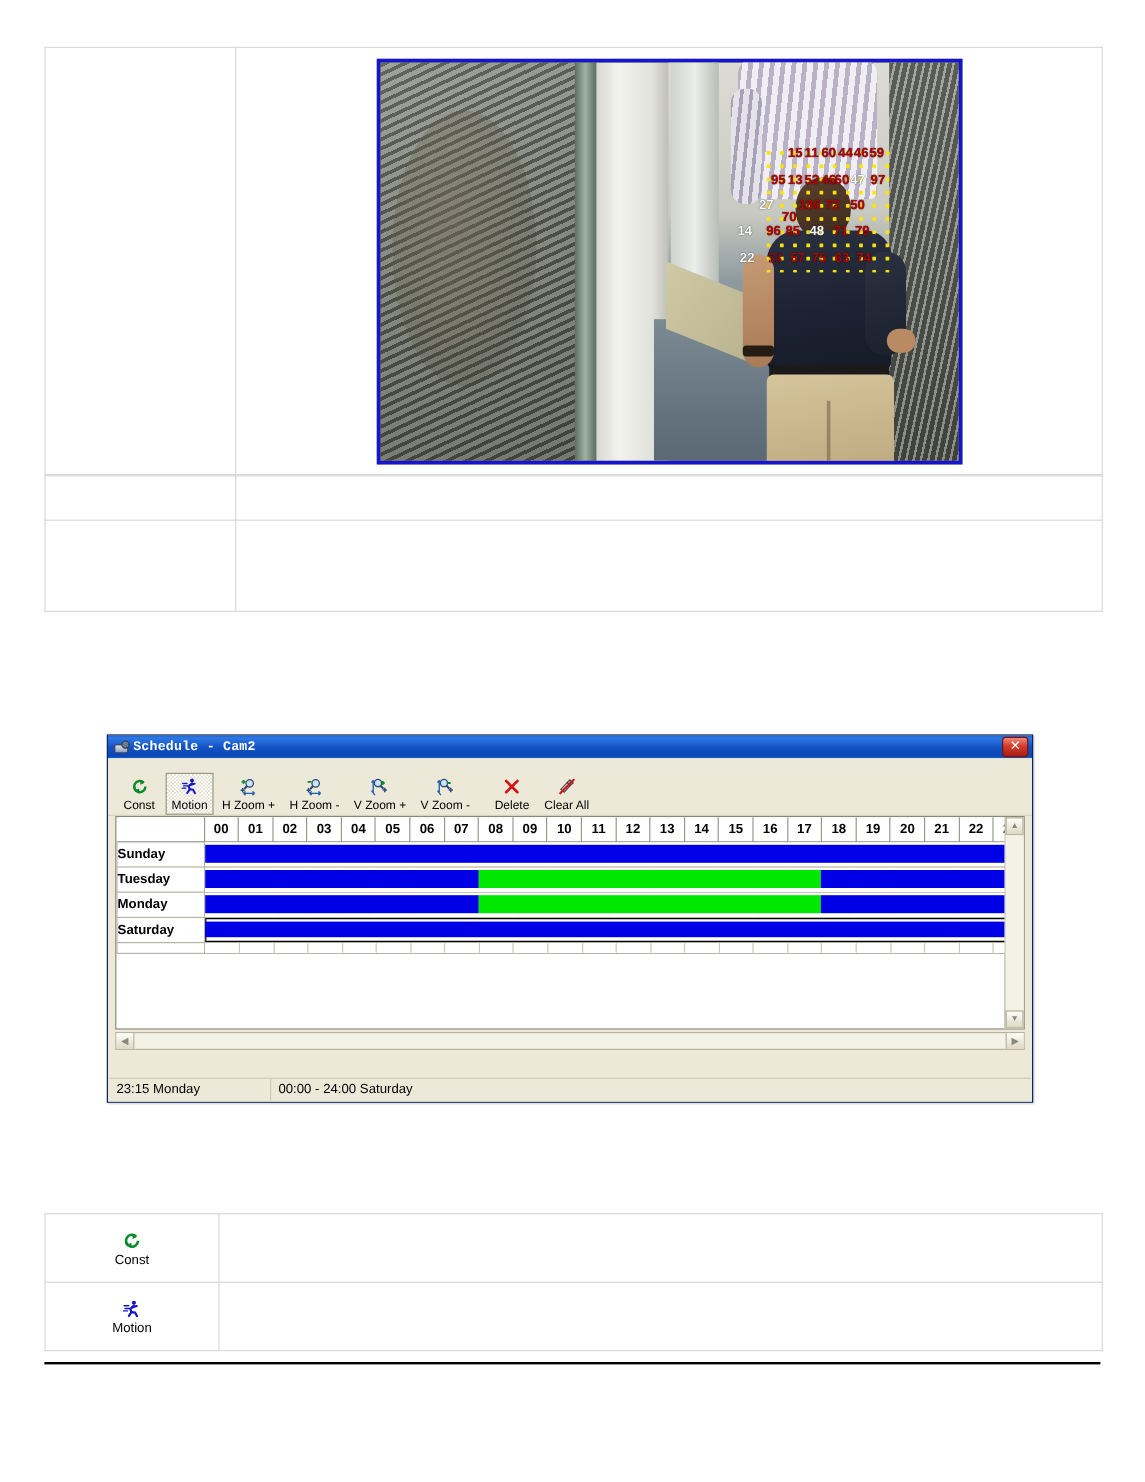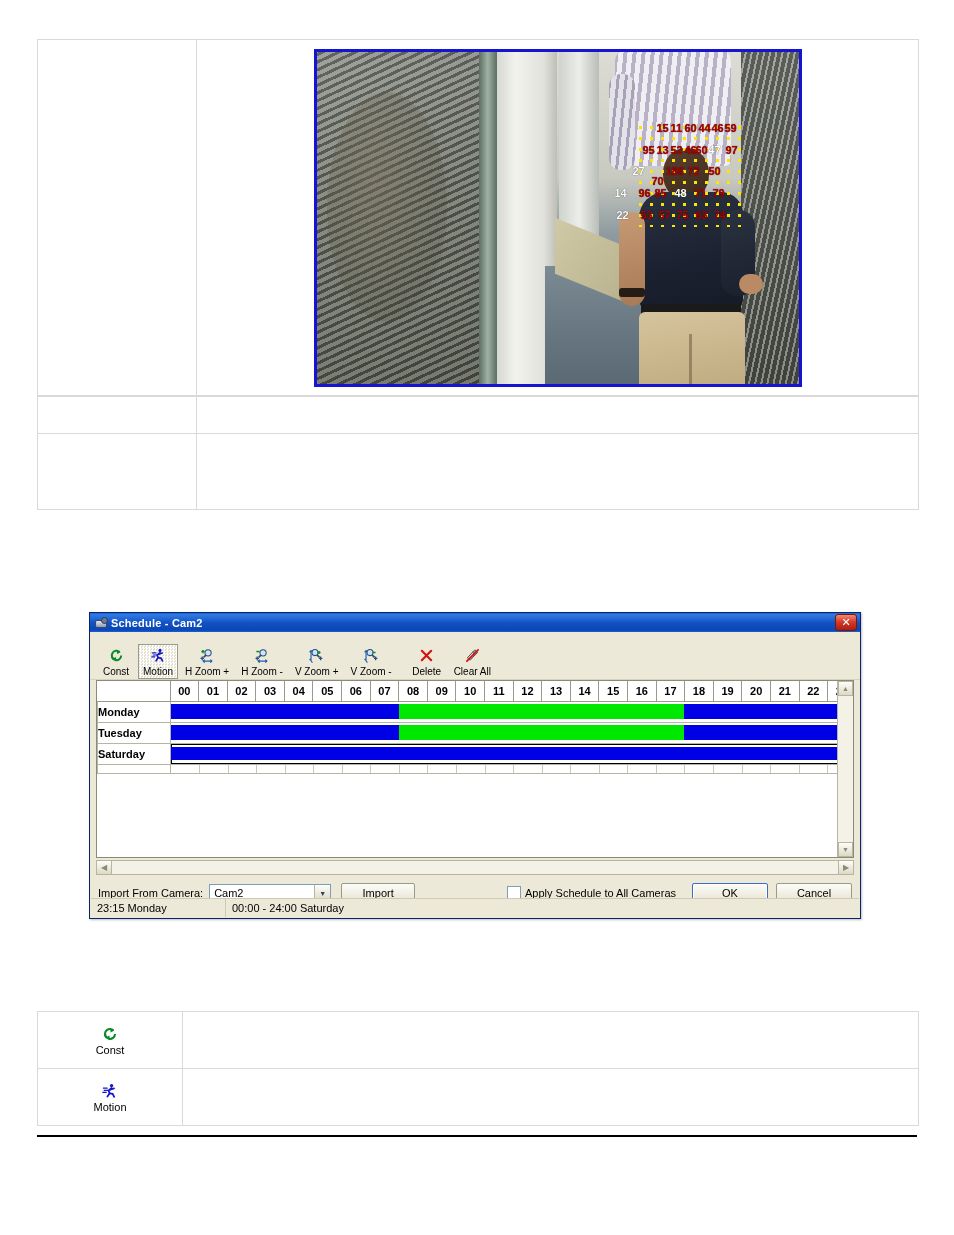--- a/index.html
+++ b/index.html
@@ -167,21 +167,21 @@
     width:13px;height:13px;margin-right:4px;flex:0 0 auto;position:relative;
   }
   .tb-icon:before{
     content:"";position:absolute;left:1px;top:4px;width:10px;height:6px;border-radius:2px;
     background:linear-gradient(180deg,#dfe6f2,#8d9cb5);border:1px solid #3a4a66;
   }
   .tb-icon:after{
     content:"";position:absolute;left:7px;top:1px;width:5px;height:5px;border-radius:50%;
     background:#6b7b94;border:1px solid #2e3a50;
   }
-  .tb-title{flex:1 1 auto;white-space:nowrap;letter-spacing:.2px;}
+  .tb-title{flex:1 1 auto;white-space:nowrap;letter-spacing:.2px;font-family:Liberation Mono, monospace;}
   .close-btn{
     width:20px;height:15px;margin-right:1px;
     background:linear-gradient(180deg,#f08a7a,#d53b2a 45%,#a81f12);
     border:1px solid #7a1508;border-radius:3px;
     display:flex;align-items:center;justify-content:center;
     color:#fff;font-size:11px;font-weight:bold;line-height:1;cursor:pointer;
   }
 
   .dlg-body{padding:0;height:calc(100% - 19px);position:relative;background:#ece9d8;}
 
@@ -364,21 +364,21 @@
                       <span class="mv red" style="left: 33px; top: 46px;">186</span>
                       <span class="mv red" style="left: 55px; top: 46px;">72</span>
                       <span class="mv red" style="left: 76px; top: 46px;">50</span>
                       <span class="mv white" style="left: -18px; top: 68px;">14</span>
                       <span class="mv red" style="left: 6px; top: 68px;">96</span>
                       <span class="mv red" style="left: 22px; top: 68px;">85</span>
                       <span class="mv white" style="left: 42px; top: 68px;">48</span>
                       <span class="mv red" style="left: 62px; top: 68px;">71</span>
                       <span class="mv red" style="left: 80px; top: 68px;">79</span>
                       <span class="mv white" style="left: -16px; top: 90px;">22</span>
-                      <span class="mv red" style="left: 8px; top: 90px;">53</span>
+                      <span class="mv red" style="left: 8px; top: 90px; font-family: Liberation Serif, serif;">53</span>
                       <span class="mv red" style="left: 26px; top: 90px;">57</span>
                       <span class="mv red" style="left: 44px; top: 90px;">75</span>
                       <span class="mv red" style="left: 63px; top: 90px;">63</span>
                       <span class="mv red" style="left: 81px; top: 90px;">74</span>
                     </div>
               </div>
             </div>
           </div>
         </div>
       </td>
@@ -537,29 +537,35 @@
                   <th class="hr">18</th>
                   <th class="hr">19</th>
                   <th class="hr">20</th>
                   <th class="hr">21</th>
                   <th class="hr">22</th>
                   <th class="hr">23</th>
                 </tr>
             </thead>
             <tbody id="sched-body">
                 <tr>
-                  <td class="dayname">Monday</td>
+                  <td class="dayname">Sunday</td>
+                  <td class="track" colspan="24">
+                    <div class="bar const" style="left: 0%; width: 100%; background: rgb(0, 0, 230);"></div>
+                  </td>
+                </tr>
+                <tr>
+                  <td class="dayname">Tuesday</td>
                   <td class="track" colspan="24">
                     <div class="bar const" style="left: 0%; width: 33.3333%; background: rgb(0, 0, 230);"></div>
                     <div class="bar motion" style="left: 33.3333%; width: 41.6667%; background: rgb(0, 232, 0);"></div>
                     <div class="bar const" style="left: 75%; width: 25%; background: rgb(0, 0, 230);"></div>
                   </td>
                 </tr>
                 <tr>
-                  <td class="dayname">Tuesday</td>
+                  <td class="dayname">Monday</td>
                   <td class="track" colspan="24">
                     <div class="bar const" style="left: 0%; width: 33.3333%; background: rgb(0, 0, 230);"></div>
                     <div class="bar motion" style="left: 33.3333%; width: 41.6667%; background: rgb(0, 232, 0);"></div>
                     <div class="bar const" style="left: 75%; width: 25%; background: rgb(0, 0, 230);"></div>
                   </td>
                 </tr>
                 <tr class="row-sel">
                   <td class="dayname">Saturday</td>
                   <td class="track" colspan="24">
                     <div class="bar const" style="left: 0%; width: 100%; background: rgb(0, 0, 230);"></div>
@@ -601,35 +607,20 @@
           <div class="vtrack"></div>
           <div class="sb-arrow">▼</div>
         </div>
       </div>
 
       <div class="hscroll">
         <div class="hsb-arrow">◀</div>
         <div class="hsb-arrow right">▶</div>
       </div>
 
-      <div class="footer">
-        <span class="f-label">Import From Camera:</span>
-        <div class="combo">
-          <span>Cam2</span>
-          <span class="arrow">▼</span>
-        </div>
-        <div class="btn" style="margin-left:10px;">Import</div>
-        <span class="spacer"></span>
-        <label class="chk">
-          <span class="box"></span>
-          <span>Apply Schedule to All Cameras</span>
-        </label>
-        <div class="btn focus" style="margin-left:16px;width:74px;">OK</div>
-        <div class="btn" style="margin-left:8px;width:74px;">Cancel</div>
-      </div>
 
       <div class="statusbar">
         <span class="sb-cell first">23:15  Monday</span>
         <span class="sb-cell">00:00 - 24:00  Saturday</span>
       </div>
 
     </div>
   </div>
 
   <table class="doc-table" id="bot-table">

